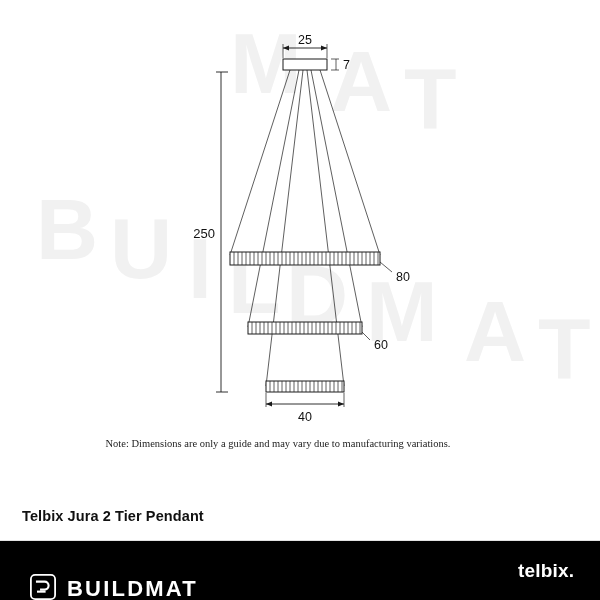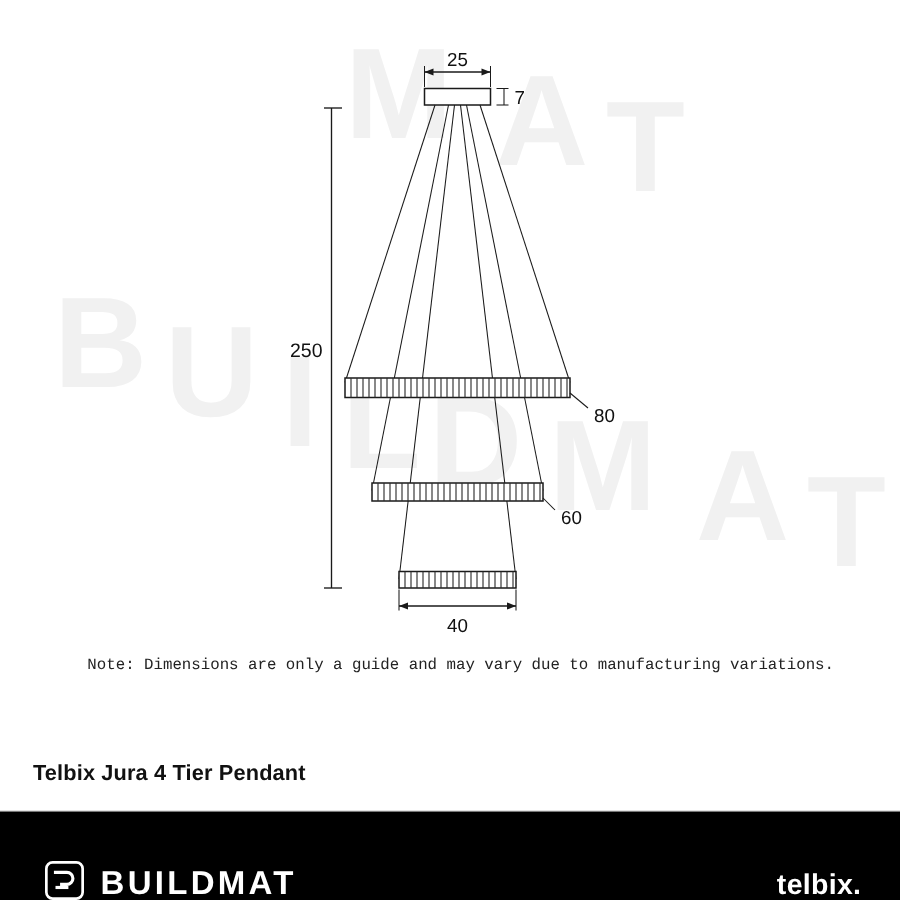--- a/index.html
+++ b/index.html
@@ -49,24 +49,24 @@
     width: 523px;
     height: 470px;
   }
 
   
   .note {
     position: absolute;
     left: 0;
     top: 438px;
     width: 556px;
-    text-align: right;
+    text-align: center;
     font-size: 10.5px;
     color: #222222;
-    font-family: Liberation Mono, monospace;
+    font-family: Liberation Serif, serif;
   }
 
   
   .product-title {
     position: absolute;
     left: 22px;
     top: 508px;
     font-size: 14.5px;
     font-weight: 700;
     color: #111111;
@@ -112,21 +112,21 @@
     font-weight: 700;
     letter-spacing: 2.2px;
     line-height: 1;
   }
   .footer-partner {
     position: absolute;
     right: 26px;
     top: 0;
     height: 59px;
     display: flex;
-    align-items: flex-end;
+    align-items: center;
   }
   .partner-text {
     color: #ffffff;
     font-size: 19px;
     font-weight: 700;
     letter-spacing: 0.2px;
     line-height: 1;
   }
   .partner-dot {
     color: #ffffff;
@@ -293,21 +293,21 @@
       <text x="343" y="69" text-anchor="start" font-family="Liberation Sans, sans-serif" font-size="12.5" fill="#111111">7</text>
       <text x="215" y="238" text-anchor="end" font-family="Liberation Sans, sans-serif" font-size="13" fill="#111111">250</text>
       <text x="396" y="281" text-anchor="start" font-family="Liberation Sans, sans-serif" font-size="12.5" fill="#111111">80</text>
       <text x="374" y="349" text-anchor="start" font-family="Liberation Sans, sans-serif" font-size="12.5" fill="#111111">60</text>
       <text x="305" y="421" text-anchor="middle" font-family="Liberation Sans, sans-serif" font-size="12.5" fill="#111111">40</text>
     </svg>
   </div>
 
   <div class="note">Note: Dimensions are only a guide and may vary due to manufacturing variations.</div>
 
-  <div class="product-title">Telbix Jura 4 Tier Pendant</div>
+  <div class="product-title">Telbix Jura 2 Tier Pendant</div>
 
   <div class="divider"></div>
 
   <div class="footer">
     <div class="footer-brand">
       <span class="brand-mark">
         <svg width="26" height="26" viewBox="0 0 26 26" xmlns="http://www.w3.org/2000/svg">
           <rect x="0.9" y="0.9" width="24.2" height="24.2" rx="4.2" fill="none" stroke="#ffffff" stroke-width="1.8"></rect>
           <path d="M7 7.6 h7.6 a4 4 0 0 1 0 8 h-3.5" fill="none" stroke="#ffffff" stroke-width="2.1" stroke-linecap="square"></path>
           <rect x="7" y="16.6" width="8.6" height="2.1" fill="#ffffff"></rect>

